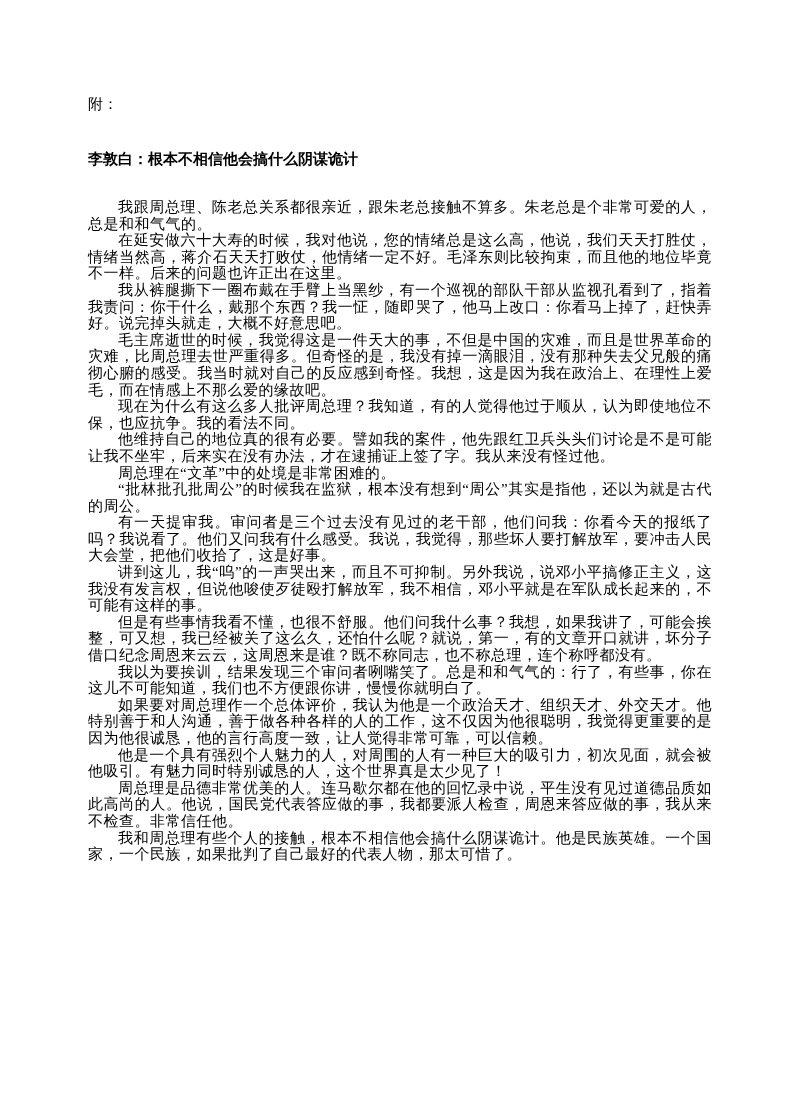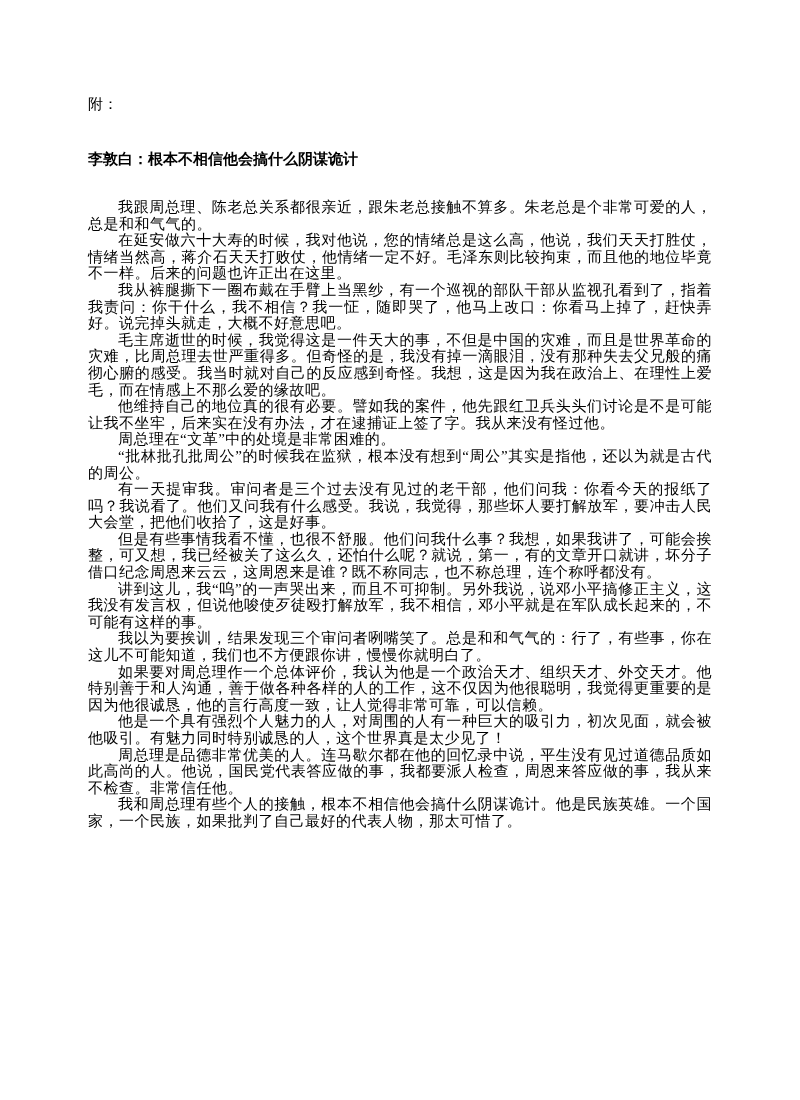--- a/index.html
+++ b/index.html
@@ -46,27 +46,28 @@
 </style>
 </head>
 <body>
 
 <div class="page">
   <p class="attachment-label">附：</p>
   <h1 class="article-title">李敦白：根本不相信他会搞什么阴谋诡计</h1>
   <div class="article-body">
       <p class="para">我跟周总理、陈老总关系都很亲近，跟朱老总接触不算多。朱老总是个非常可爱的人，总是和和气气的。</p>
       <p class="para">在延安做六十大寿的时候，我对他说，您的情绪总是这么高，他说，我们天天打胜仗，情绪当然高，蒋介石天天打败仗，他情绪一定不好。毛泽东则比较拘束，而且他的地位毕竟不一样。后来的问题也许正出在这里。</p>
-      <p class="para">我从裤腿撕下一圈布戴在手臂上当黑纱，有一个巡视的部队干部从监视孔看到了，指着我责问：你干什么，我不相信？我一怔，随即哭了，他马上改口：你看马上掉了，赶快弄好。说完掉头就走，大概不好意思吧。</p>
+      <p class="para">我从裤腿撕下一圈布戴在手臂上当黑纱，有一个巡视的部队干部从监视孔看到了，指着我责问：你干什么，戴那个东西？我一怔，随即哭了，他马上改口：你看马上掉了，赶快弄好。说完掉头就走，大概不好意思吧。</p>
       <p class="para">毛主席逝世的时候，我觉得这是一件天大的事，不但是中国的灾难，而且是世界革命的灾难，比周总理去世严重得多。但奇怪的是，我没有掉一滴眼泪，没有那种失去父兄般的痛彻心腑的感受。我当时就对自己的反应感到奇怪。我想，这是因为我在政治上、在理性上爱毛，而在情感上不那么爱的缘故吧。</p>
+      <p class="para">现在为什么有这么多人批评周总理？我知道，有的人觉得他过于顺从，认为即使地位不保，也应抗争。我的看法不同。</p>
       <p class="para">他维持自己的地位真的很有必要。譬如我的案件，他先跟红卫兵头头们讨论是不是可能让我不坐牢，后来实在没有办法，才在逮捕证上签了字。我从来没有怪过他。</p>
       <p class="para">周总理在“文革”中的处境是非常困难的。</p>
       <p class="para">“批林批孔批周公”的时候我在监狱，根本没有想到“周公”其实是指他，还以为就是古代的周公。</p>
       <p class="para">有一天提审我。审问者是三个过去没有见过的老干部，他们问我：你看今天的报纸了吗？我说看了。他们又问我有什么感受。我说，我觉得，那些坏人要打解放军，要冲击人民大会堂，把他们收拾了，这是好事。</p>
+      <p class="para">讲到这儿，我“呜”的一声哭出来，而且不可抑制。另外我说，说邓小平搞修正主义，这我没有发言权，但说他唆使歹徒殴打解放军，我不相信，邓小平就是在军队成长起来的，不可能有这样的事。</p>
       <p class="para">但是有些事情我看不懂，也很不舒服。他们问我什么事？我想，如果我讲了，可能会挨整，可又想，我已经被关了这么久，还怕什么呢？就说，第一，有的文章开口就讲，坏分子借口纪念周恩来云云，这周恩来是谁？既不称同志，也不称总理，连个称呼都没有。</p>
-      <p class="para">讲到这儿，我“呜”的一声哭出来，而且不可抑制。另外我说，说邓小平搞修正主义，这我没有发言权，但说他唆使歹徒殴打解放军，我不相信，邓小平就是在军队成长起来的，不可能有这样的事。</p>
       <p class="para">我以为要挨训，结果发现三个审问者咧嘴笑了。总是和和气气的：行了，有些事，你在这儿不可能知道，我们也不方便跟你讲，慢慢你就明白了。</p>
       <p class="para">如果要对周总理作一个总体评价，我认为他是一个政治天才、组织天才、外交天才。他特别善于和人沟通，善于做各种各样的人的工作，这不仅因为他很聪明，我觉得更重要的是因为他很诚恳，他的言行高度一致，让人觉得非常可靠，可以信赖。</p>
       <p class="para">他是一个具有强烈个人魅力的人，对周围的人有一种巨大的吸引力，初次见面，就会被他吸引。有魅力同时特别诚恳的人，这个世界真是太少见了！</p>
       <p class="para">周总理是品德非常优美的人。连马歇尔都在他的回忆录中说，平生没有见过道德品质如此高尚的人。他说，国民党代表答应做的事，我都要派人检查，周恩来答应做的事，我从来不检查。非常信任他。</p>
       <p class="para">我和周总理有些个人的接触，根本不相信他会搞什么阴谋诡计。他是民族英雄。一个国家，一个民族，如果批判了自己最好的代表人物，那太可惜了。</p>
     </div>
 </div>
 
 </body></html>

